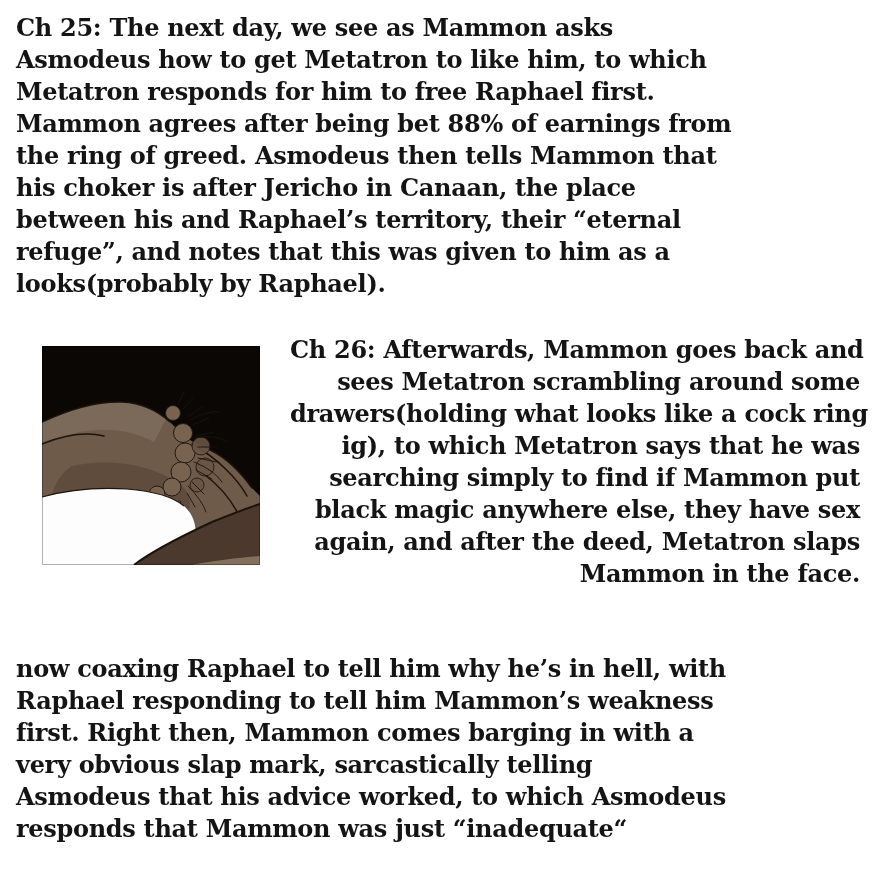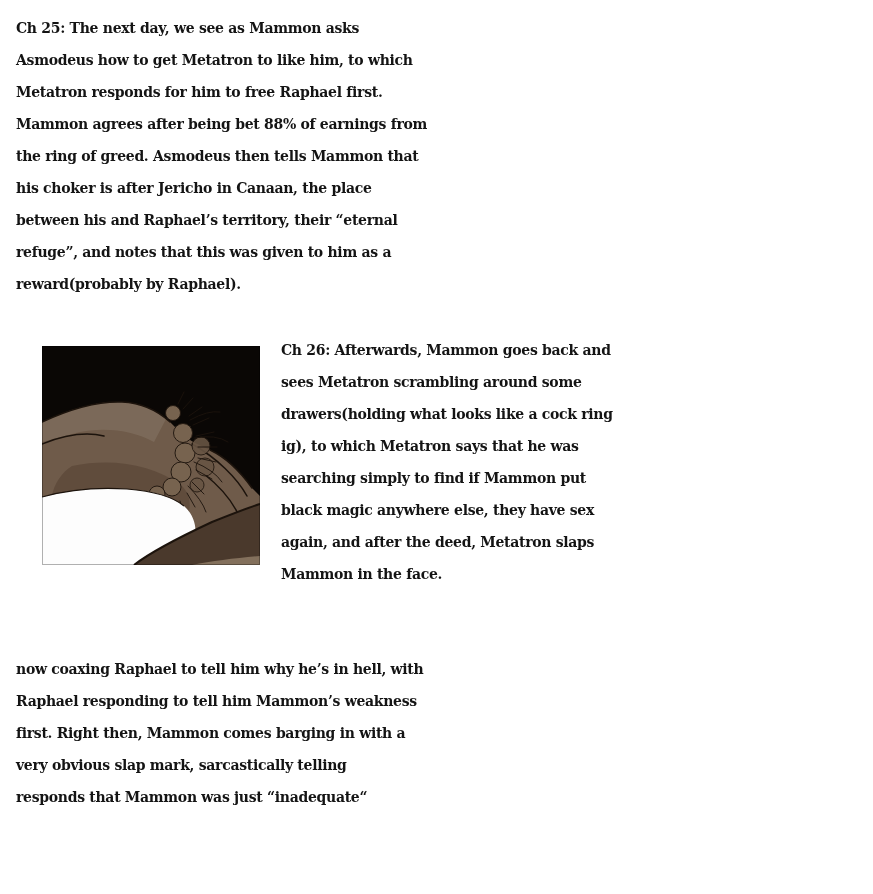--- a/index.html
+++ b/index.html
@@ -5,27 +5,27 @@
   html, body { margin: 0; padding: 0; background: #ffffff; }
   .page {
     position: relative;
     width: 873px;
     height: 894px;
     background: #ffffff;
     overflow: hidden;
     font-family: "DejaVu Serif", serif;
     font-weight: 700;
     color: #141414;
-    font-size: 14px;
+    font-size: 24px;
     letter-spacing: -0.3px;
   }
   .para { position: absolute; }
   .line { white-space: nowrap; line-height: 32px; height: 32px; }
   .para-ch25 { left: 16px; top: 12px; text-align: left; }
-  .para-ch26 { right: 22px; top: 334px; width: 570px; text-align: left; }
+  .para-ch26 { right: 13px; top: 334px; width: 570px; text-align: right; }
   .para-ch27 { left: 16px; top: 653px; text-align: left; }
   .figure-wrap {
     position: absolute;
     left: 42px;
     top: 346px;
     width: 218px;
     height: 219px;
     margin: 0;
   }
   .figure-wrap svg { display: block; width: 218px; height: 219px; }
@@ -37,21 +37,21 @@
 
   <div class="para para-ch25">
     <div class="line">Ch 25: The next day, we see as Mammon asks</div>
     <div class="line">Asmodeus how to get Metatron to like him, to which</div>
     <div class="line">Metatron responds for him to free Raphael first.</div>
     <div class="line">Mammon agrees after being bet 88% of earnings from</div>
     <div class="line">the ring of greed. Asmodeus then tells Mammon that</div>
     <div class="line">his choker is after Jericho in Canaan, the place</div>
     <div class="line">between his and Raphael’s territory, their “eternal</div>
     <div class="line">refuge”, and notes that this was given to him as a</div>
-    <div class="line">reward(probably by Raphael).</div>
+    <div class="line">looks(probably by Raphael).</div>
   </div>
 
   <figure class="figure-wrap">
     <svg viewBox="0 0 218 219" xmlns="http://www.w3.org/2000/svg">
 
       <rect x="0" y="0" width="218" height="219" fill="#0a0705"></rect>
 
       <path d="M0,76 C30,62 55,55 80,56 C100,57 115,64 128,76 L138,86 C148,96 158,99 168,104 C185,112 200,128 210,142 L218,150 L218,219 L0,219 Z" fill="#6f5b4a"></path>
 
       <path d="M0,76 C30,62 55,55 80,56 C98,57 112,63 124,73 L112,96 C90,84 60,80 30,88 L0,96 Z" opacity="0.85" fill="#7e6c5c"></path>
@@ -118,16 +118,17 @@
     <div class="line">black magic anywhere else, they have sex</div>
     <div class="line">again, and after the deed, Metatron slaps</div>
     <div class="line">Mammon in the face.</div>
   </div>
 
   <div class="para para-ch27">
     <div class="line">now coaxing Raphael to tell him why he’s in hell, with</div>
     <div class="line">Raphael responding to tell him Mammon’s weakness</div>
     <div class="line">first. Right then, Mammon comes barging in with a</div>
     <div class="line">very obvious slap mark, sarcastically telling</div>
+    <div class="line">Asmodeus that his advice worked, to which Asmodeus</div>
     <div class="line">responds that Mammon was just “inadequate“</div>
   </div>
 
 </div>
 
 </body></html>

